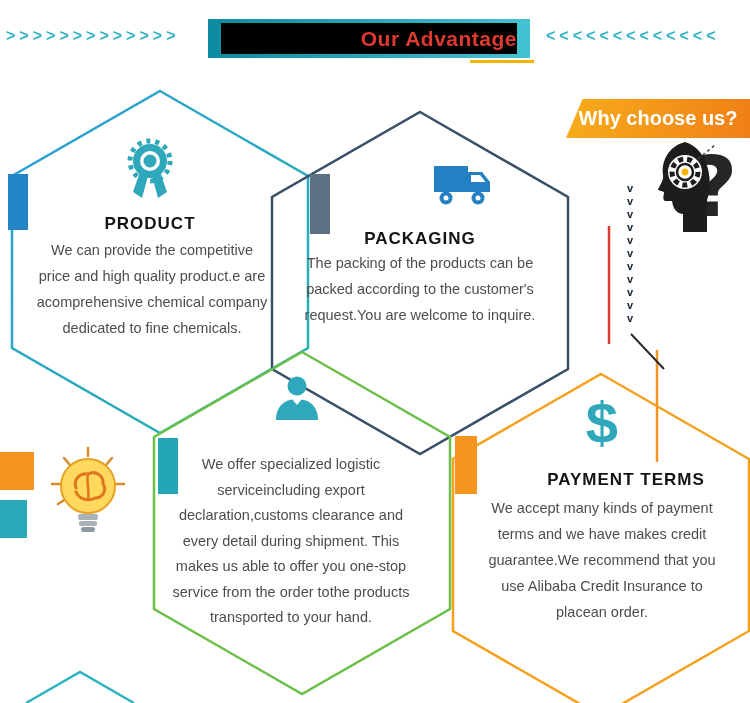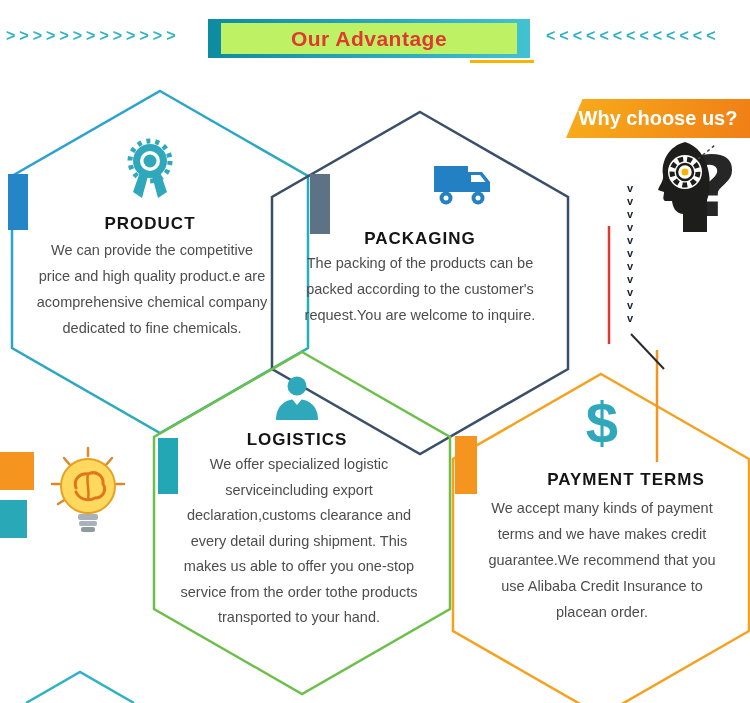--- a/index.html
+++ b/index.html
@@ -6,22 +6,22 @@
   .stage {
     position:relative; width:750px; height:703px; background:#ffffff;
     overflow:hidden; font-family:"Liberation Sans", sans-serif;
   }
   .abs { position:absolute; }
   .arrows {
     font-size:16px; font-weight:bold; color:#2fb3c4; letter-spacing:4px;
     white-space:pre;
   }
   .banner-box {
-    background:#bef264; color:#e0392f; font-size:21px; font-weight:bold;
-    text-align:center; letter-spacing:0.5px;
+    background:#000000; color:#e0392f; font-size:21px; font-weight:bold;
+    text-align:right; letter-spacing:0.5px;
   }
   .why-banner {
     color:#ffffff; font-weight:bold; font-size:20px; text-align:center;
     background:linear-gradient(100deg,#f8ac1b,#f07f16);
     clip-path:polygon(9% 0,100% 0,100% 100%,0 100%);
   }
   .hex-title {
     font-weight:bold; font-size:17px; color:#141414; letter-spacing:1px;
     text-align:center;
   }
@@ -120,22 +120,21 @@
 v
 v
 v</div>
 
   <div class="bar" style="left:158px;top:438px;width:20px;height:56px;background:#24a7b5;"></div>
   <svg class="abs" style="left:272px;top:374px" width="50" height="48" viewBox="0 0 50 48">
     <circle cx="25" cy="12" r="9.5" fill="#2fa8bc"></circle>
     <path d="M4,46 C4,31 14,25 25,25 C36,25 46,31 46,46 Z" fill="#2fa8bc"></path>
     <path d="M20,25 L25,31 L30,25 Z" fill="#ffffff"></path>
   </svg>
-  <div class="abs hex-title" style="left:177px;top:430px;width:240px;">LOGISTICS</div>
-  <div class="abs hex-body" style="left:160px;top:452px;width:278px;line-height:25.5px;">We offer specialized logistic
+  <div class="abs hex-body" style="left:152px;top:452px;width:278px;line-height:25.5px;">We offer specialized logistic
 serviceincluding export
 declaration,customs clearance and
 every detail during shipment. This
 makes us able to offer you one-stop
 service from the order tothe products
 transported to your hand.</div>
 
   <div class="bar" style="left:455px;top:436px;width:22px;height:58px;background:#f5941e;"></div>
   <div class="abs dollar" style="left:568px;top:394px;width:68px;">$</div>
   <div class="abs hex-title" style="left:506px;top:470px;width:240px;">PAYMENT TERMS</div>

